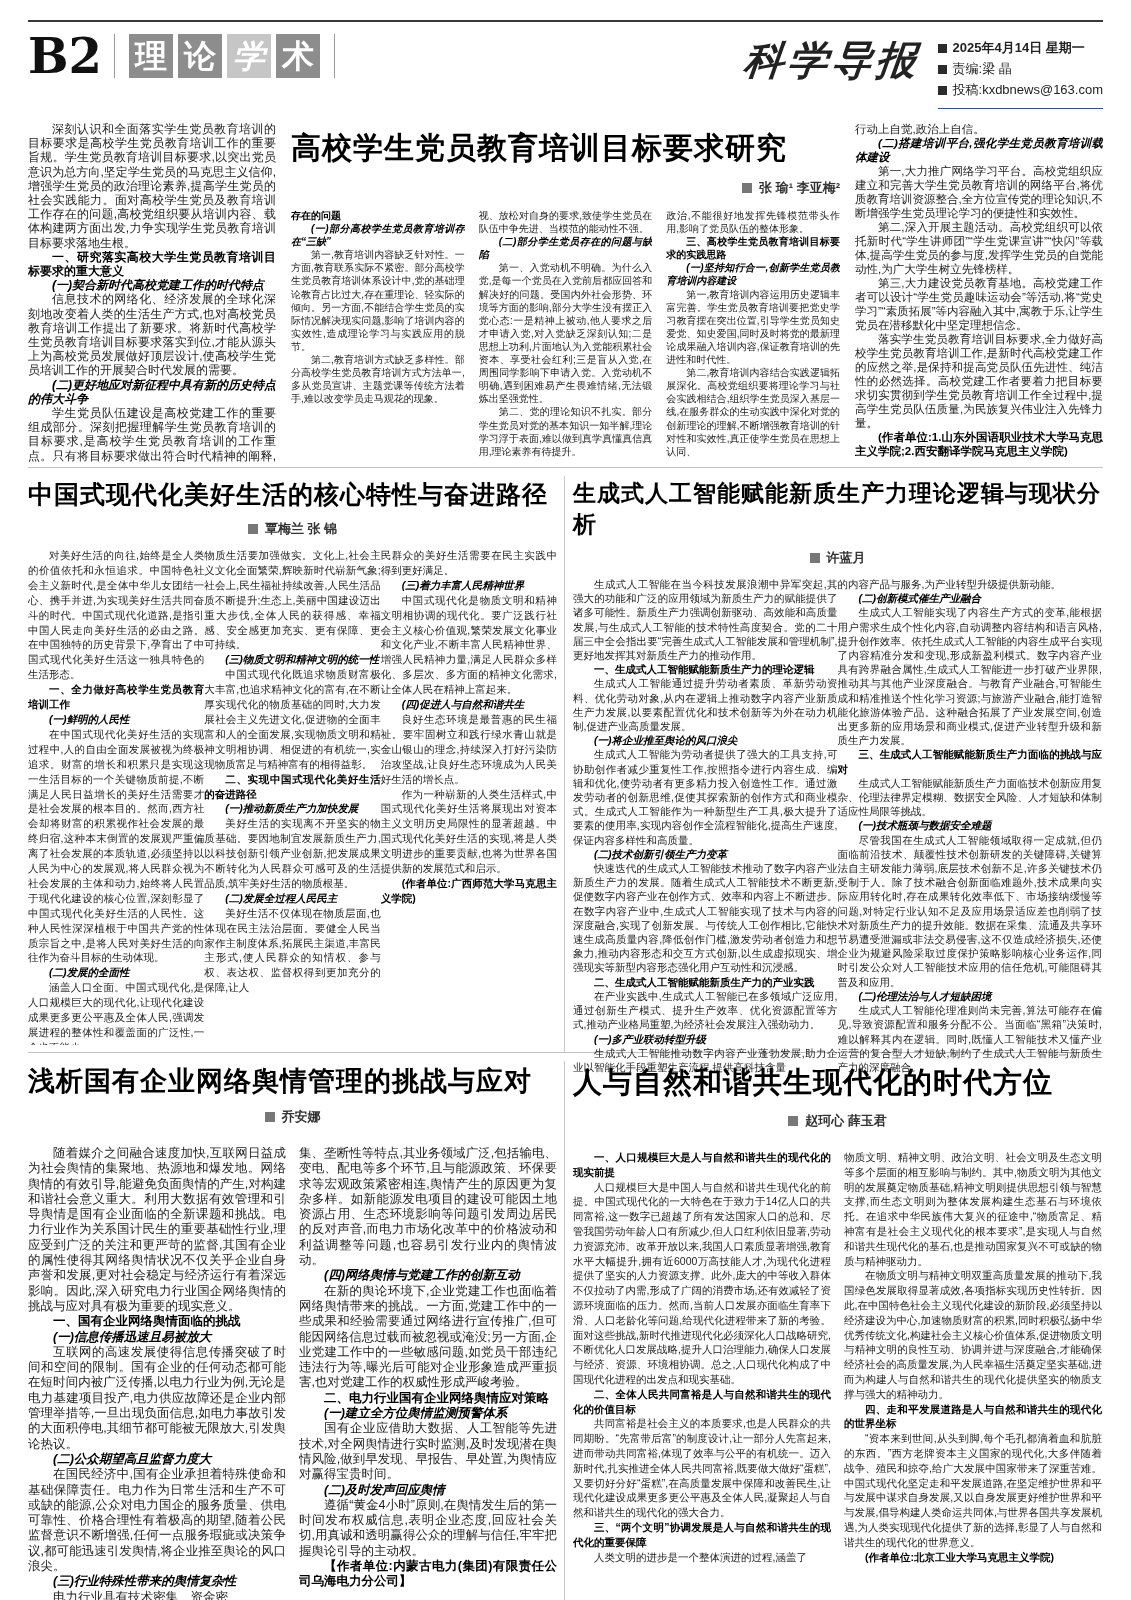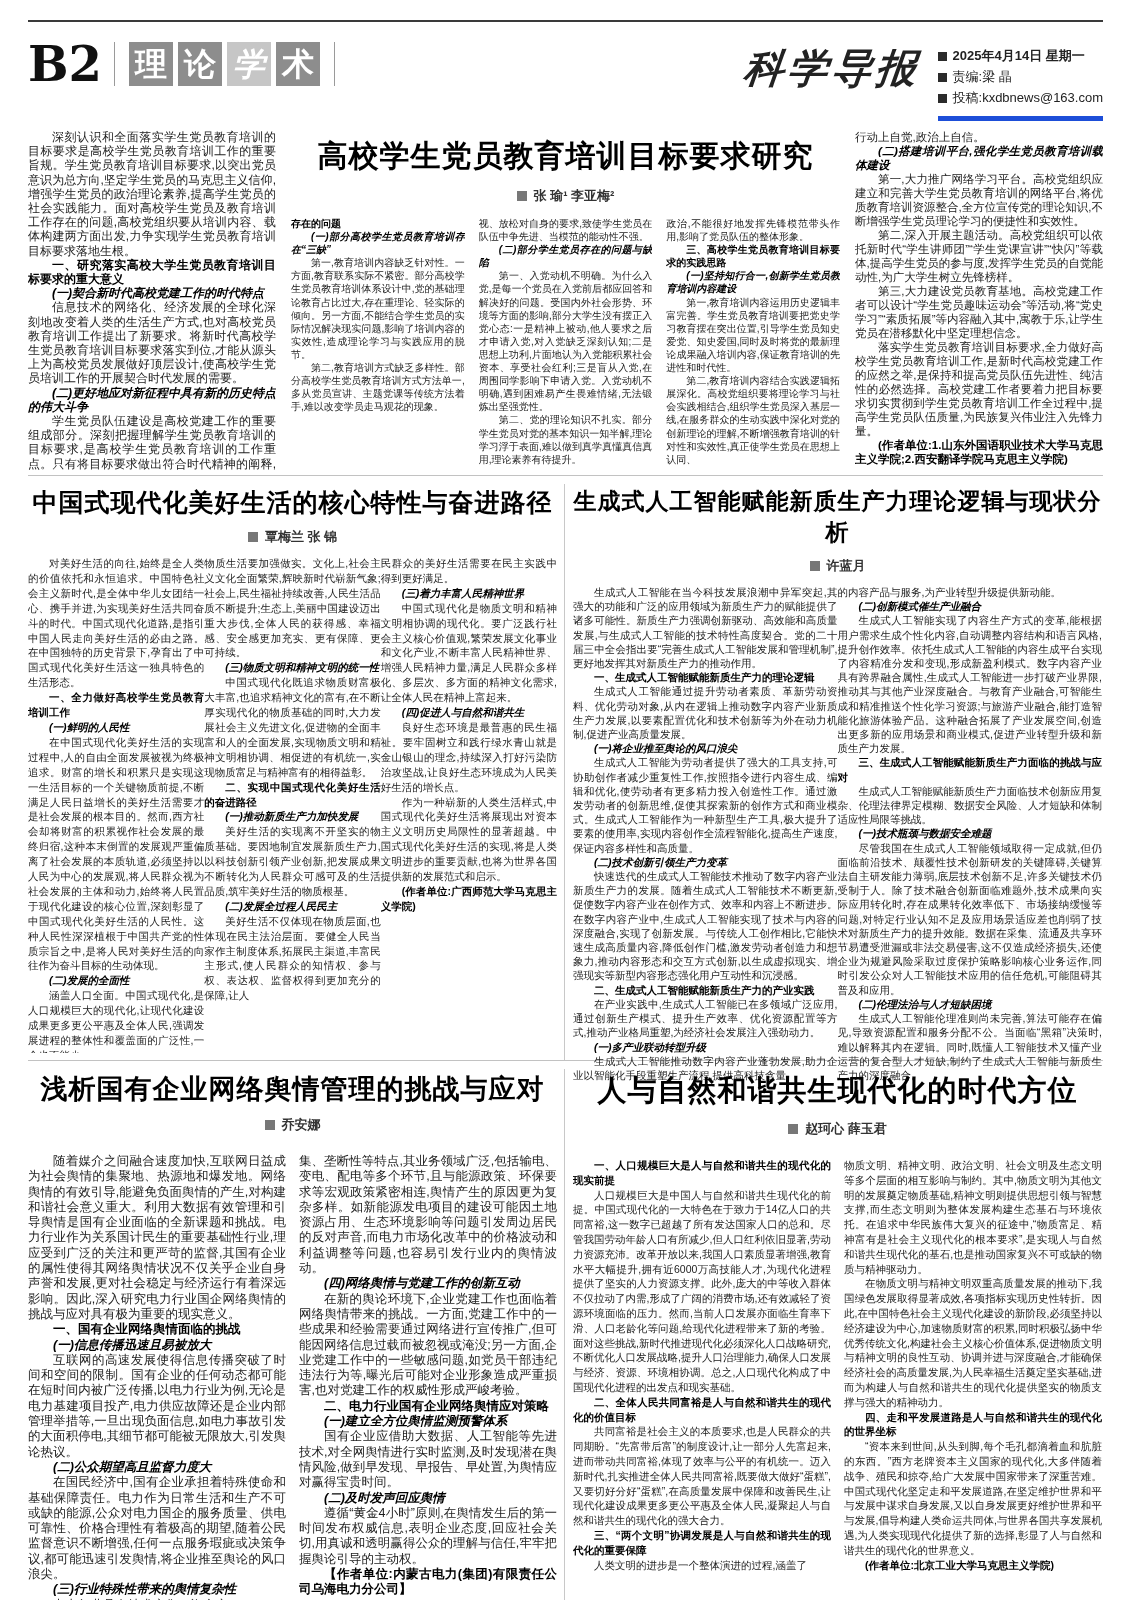--- a/index.html
+++ b/index.html
@@ -1,50 +1,50 @@
 <!DOCTYPE html>
 <html><head>
 <meta charset="utf-8">
 <style>
   html,body{margin:0;padding:0;background:#ffffff;}
   body{width:1131px;height:1600px;overflow:hidden;font-family:"Liberation Sans",sans-serif;color:#1c1c1c;}
   .page{width:1075px;margin:0 auto;padding-top:20px;}
   .toprule{height:2px;background:#3a3a3a;}
   
-  .hdr{display:flex;justify-content:space-between;align-items:flex-start;height:86px;padding-top:18px;}
+  .hdr{display:flex;justify-content:space-between;align-items:flex-start;height:86px;padding-top:10px;}
   .hdr-left{display:flex;align-items:center;gap:12px;}
   .pageno{font-family:"DejaVu Serif",serif;font-size:48px;font-weight:700;color:#111;line-height:1;}
   .secboxes{display:flex;gap:5px;padding:0 14px;border-left:1px solid #9a9a9a;border-right:1px solid #9a9a9a;}
   .sbox{width:44px;height:44px;background:#8d8d8d;color:#fff;font-size:32px;font-weight:700;display:flex;align-items:center;justify-content:center;line-height:1;}
   .sbox.alt{background:#c6c6c6;font-family:"DejaVu Serif",serif;font-style:italic;}
   .hdr-right{display:flex;align-items:flex-start;gap:18px;padding-top:4px;}
   .masthead{font-family:"DejaVu Serif",serif;font-style:italic;font-weight:700;font-size:40px;letter-spacing:4px;color:#222;transform:skewX(-6deg);line-height:1.2;}
-  .inf{border-bottom:5px solid #1d4ed8;padding-bottom:6px;}
+  .inf{border-bottom:1px solid #1d4ed8;padding-bottom:6px;}
   .inf .l{font-size:13px;color:#222;margin:3px 0;display:flex;align-items:center;}
   .inf .l.first{font-weight:700;}
   .sq{display:inline-block;width:9px;height:9px;background:#2b2b2b;margin-right:6px;flex:0 0 auto;}
   
   .seg{text-align:justify;margin:0;}
   .seg.p{text-indent:2em;}
   .seg.pc{text-indent:0;}
   .seg.h1{font-weight:700;text-indent:2em;color:#000;}
   .seg.h2{font-weight:700;font-style:italic;text-indent:2em;color:#000;}
   .seg.hb{font-weight:700;text-indent:0;color:#000;}
   .seg.attr,.seg.attr2{font-weight:700;text-indent:2em;color:#000;}
   .ncol{overflow:hidden;}
   .byline{text-align:center;font-size:13px;font-weight:700;color:#333;display:flex;align-items:center;justify-content:center;gap:7px;}
   .bsq{display:inline-block;width:10px;height:10px;background:#777;}
-  .art-title{margin:0;text-align:center;font-weight:700;color:#000;letter-spacing:1px;}
+  .art-title{margin:0;font-weight:700;color:#000;letter-spacing:1px;}
   
   .top-art{height:345px;display:flex;gap:15px;margin-top:4px;}
   .colA{width:248px;flex:0 0 auto;font-size:12px;line-height:14.2px;height:340px;}
   .colB{width:248px;flex:0 0 auto;font-size:11.5px;line-height:14.0px;height:340px;}
   .mid{flex:1 1 auto;display:flex;flex-direction:column;}
   .mid .art-title{font-size:30px;margin-top:6px;}
-  .mid .byline{margin:10px 0 12px 0;}
+  .mid .byline{margin:10px 0 12px 0;justify-content:flex-end;}
   .midcols{display:flex;gap:14px;flex:1;}
   .midcols .ncol{flex:1;font-size:10px;line-height:13.1px;height:250px;}
   .hrule{height:1px;background:#c2c2c2;}
   
   .row{display:flex;gap:0;}
   .row .half{width:529px;flex:0 0 auto;padding-top:10px;}
   .vr{width:1px;background:#c8c8c8;margin:8px 8px 0 7px;}
   
   .row2{height:584px;}
   .row2 .art-title{font-size:25px;}

